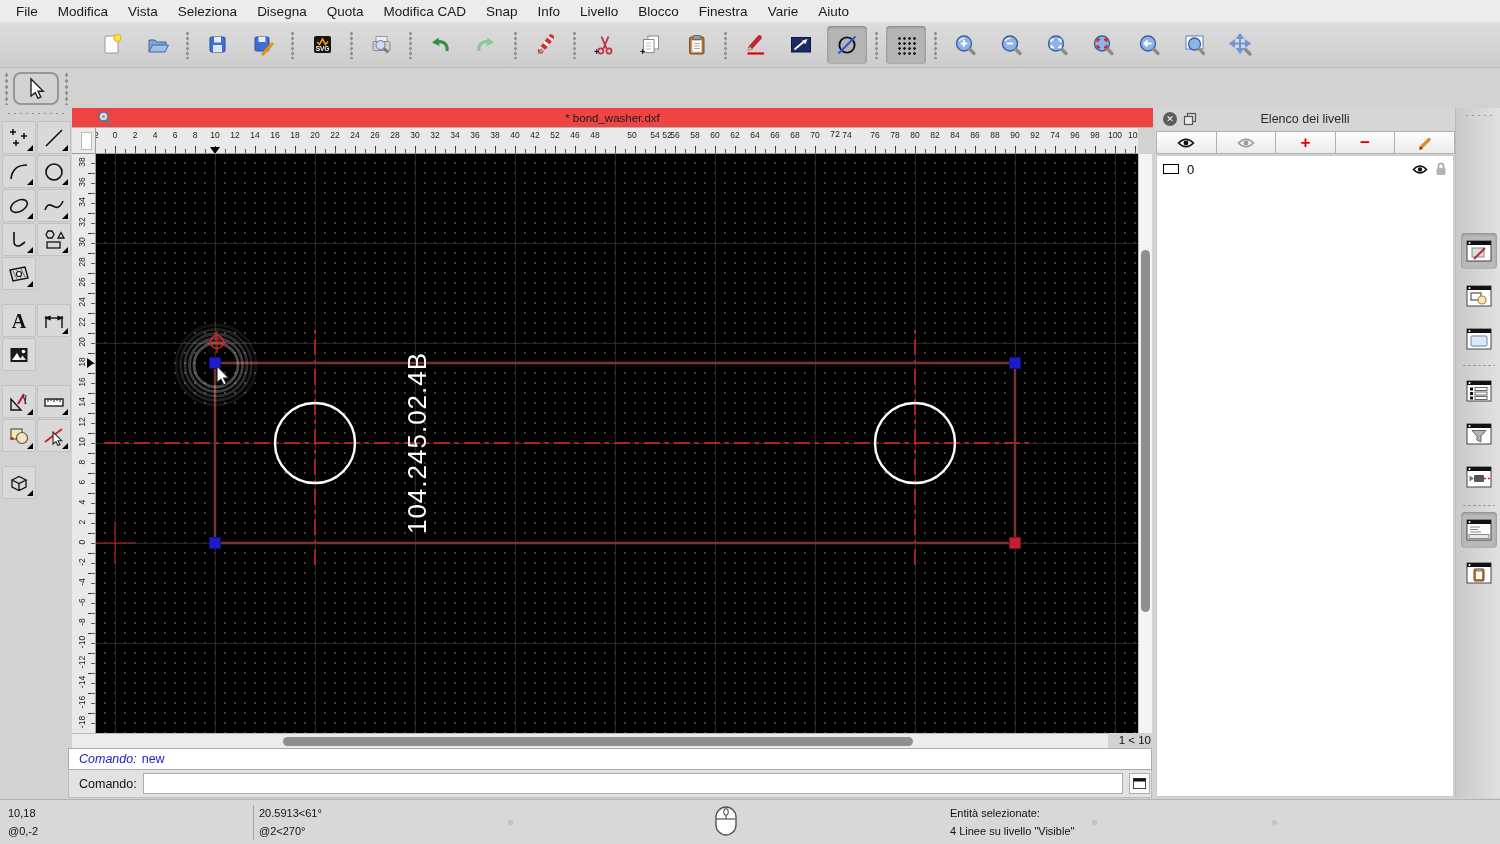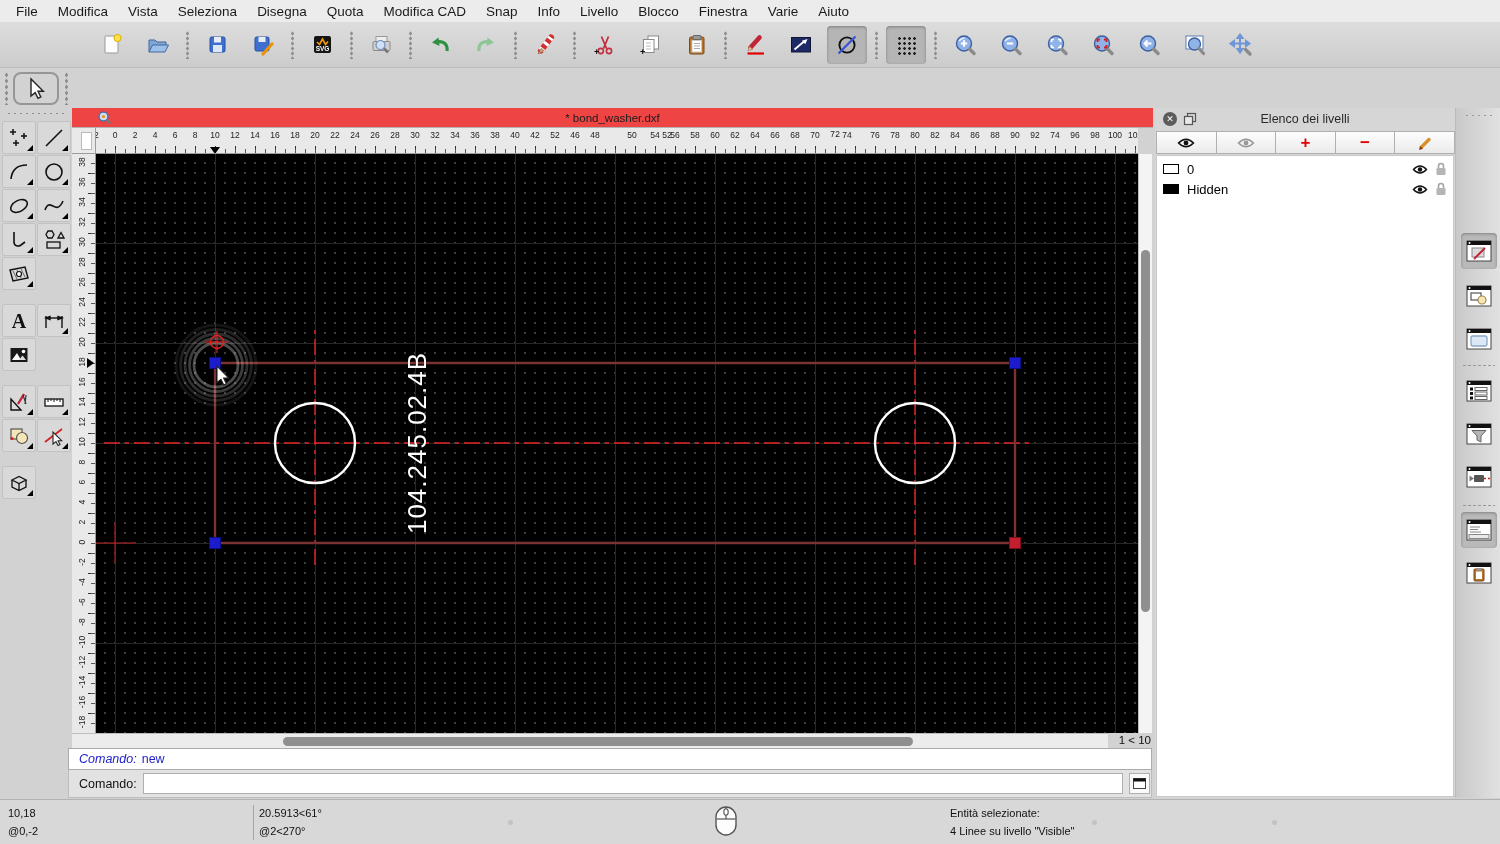--- a/index.html
+++ b/index.html
@@ -695,34 +695,20 @@
           <svg width="16" height="11">
             <path d="M1.5 5.5Q8 -1.5 14.5 5.5Q8 12.5 1.5 5.5Z" fill="none" stroke="#111" stroke-width="1.4"></path>
             <circle cx="8" cy="5.5" r="2.2" fill="#111"></circle>
           </svg>
           <span style="width:7px"></span>
           <svg width="12" height="14">
             <path d="M3.5 6V4a2.5 2.5 0 0 1 5 0v2" fill="none" stroke="#a5a5a5" stroke-width="1.6"></path>
             <rect x="1.5" y="6" width="9" height="7" rx="1.2" fill="#b5b5b5"></rect>
           </svg>
         </div>
-        <div class="layer-row">
-          <span class="swatch" style="background:#000000"></span>
-          <span>Hidden</span>
-          <span class="spacer"></span>
-          <svg width="16" height="11">
-            <path d="M1.5 5.5Q8 -1.5 14.5 5.5Q8 12.5 1.5 5.5Z" fill="none" stroke="#111" stroke-width="1.4"></path>
-            <circle cx="8" cy="5.5" r="2.2" fill="#111"></circle>
-          </svg>
-          <span style="width:7px"></span>
-          <svg width="12" height="14">
-            <path d="M3.5 6V4a2.5 2.5 0 0 1 5 0v2" fill="none" stroke="#a5a5a5" stroke-width="1.6"></path>
-            <rect x="1.5" y="6" width="9" height="7" rx="1.2" fill="#b5b5b5"></rect>
-          </svg>
-        </div>
       </div>
   </div>
 
   <div id="rightstrip">
     <div class="hdots2"></div>
     <div class="rsbtn pressed" style="top:125px">
       <svg width="26" height="22">
           <rect x="1" y="1" width="24" height="20" fill="#fff" stroke="#444"></rect>
           <rect x="1" y="1" width="24" height="4" fill="#111"></rect>
           <circle cx="3.5" cy="3" r="1" fill="#fff"></circle>

